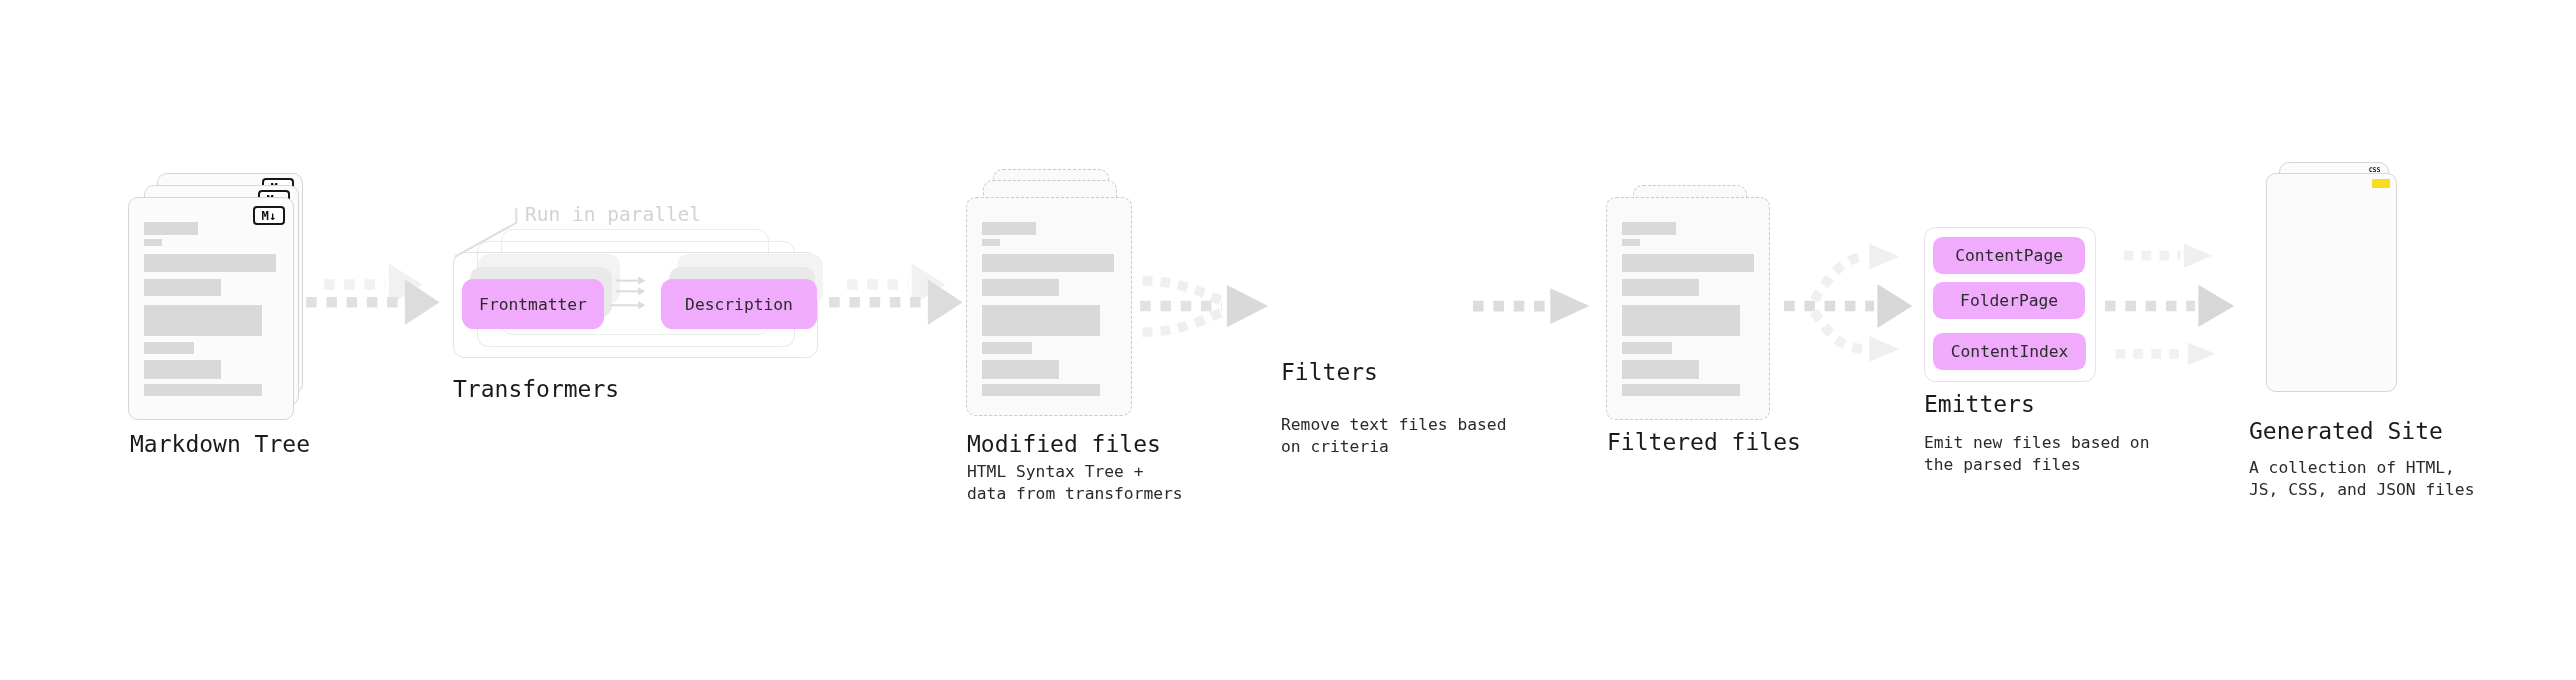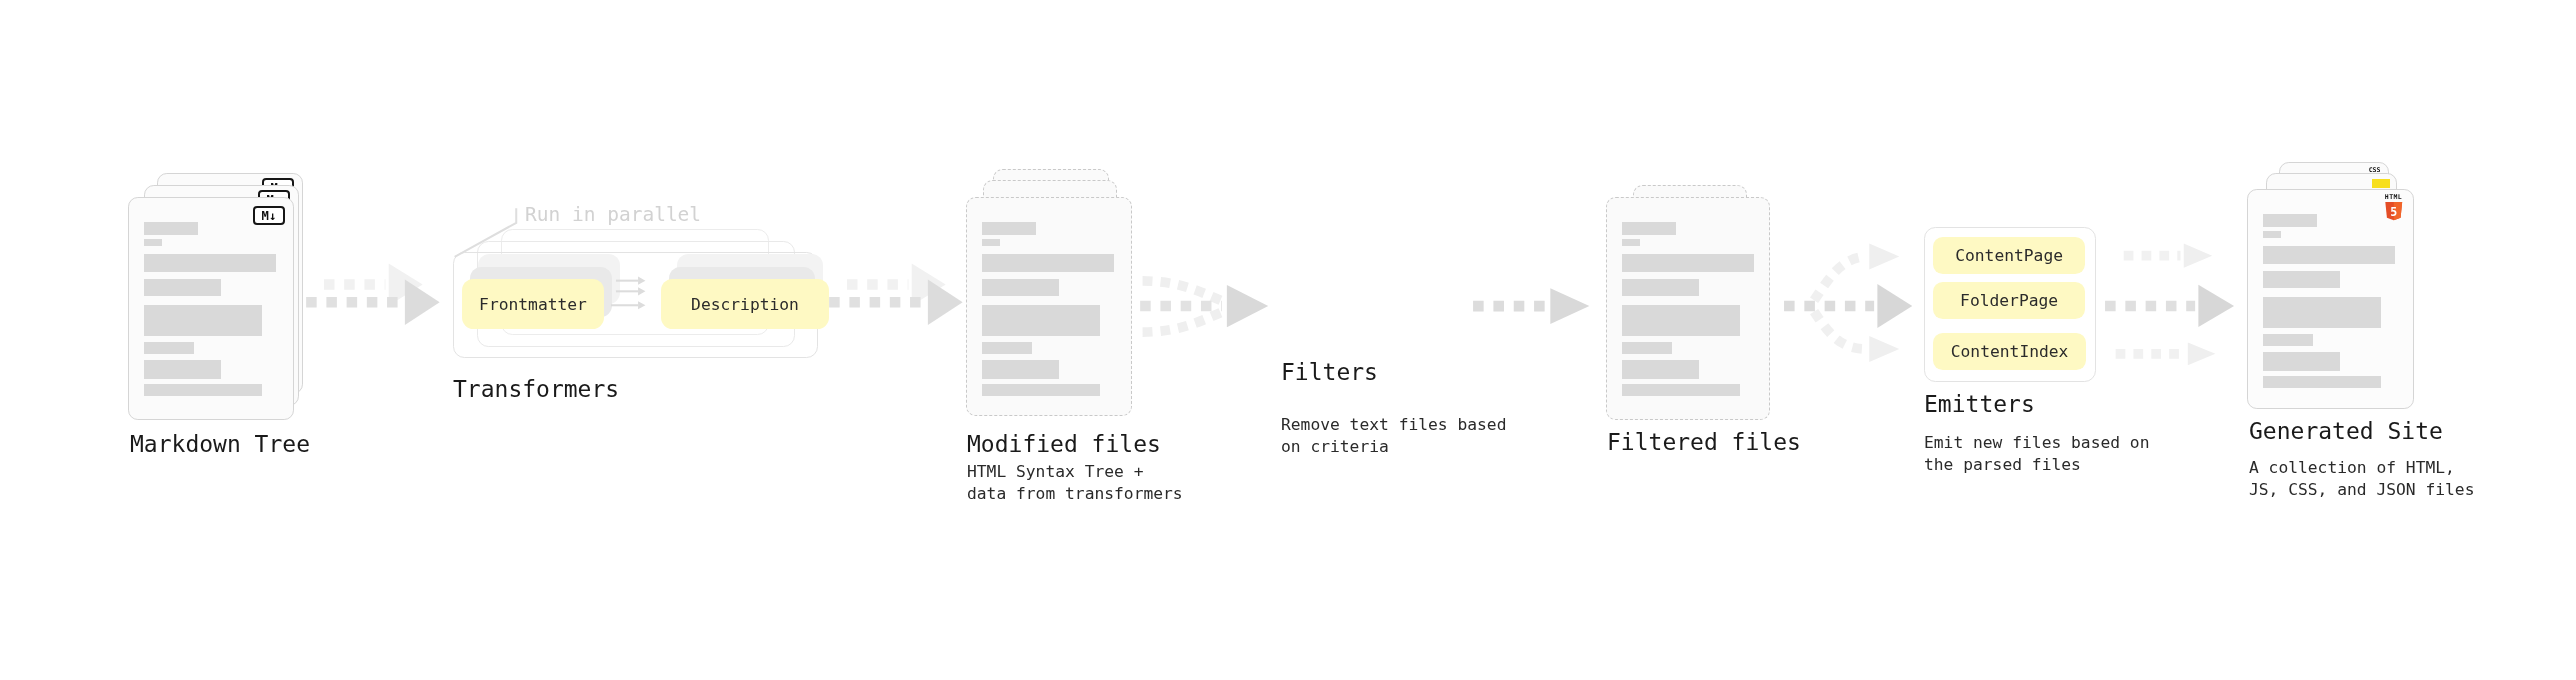--- a/index.html
+++ b/index.html
@@ -7,21 +7,21 @@
     position:relative;width:2576px;height:681px;background:#ffffff;overflow:hidden;
     font-family:"DejaVu Sans Mono","Liberation Mono",monospace;
   }
   .abs{position:absolute;}
   
   .card{position:absolute;background:#fbfbfb;border:1.6px solid #d5d5d5;border-radius:9.8px;box-sizing:border-box;}
   .dashed-card{position:absolute;background:#fafafa;border:1.6px dashed #c9c9c9;border-radius:9.8px;box-sizing:border-box;}
   .bars{position:absolute;left:14.6px;top:24.4px;}
   .bar{background:#d9d9d9;}
   
-  .pill{position:absolute;background:#fef9c3;border-radius:11.4px;display:flex;align-items:center;justify-content:center;
+  .pill{position:absolute;background:#f0abfc;border-radius:11.4px;display:flex;align-items:center;justify-content:center;
         color:#2b2b2b;font-size:16.3px;box-sizing:border-box;}
   .pill.ghost1{background:#e9e9e9;}
   .pill.ghost2{background:#f3f3f3;}
   .outline{position:absolute;border:1.6px solid #e9e9e9;border-radius:11.4px;background:transparent;box-sizing:border-box;}
   .container-box{position:absolute;border:1.6px solid #e3e3e3;border-radius:11.4px;background:#ffffff;box-sizing:border-box;}
   
   .title{position:absolute;font-size:23px;color:#1a1a1a;white-space:nowrap;}
   .body-text{position:absolute;font-size:16.3px;line-height:22px;color:#2a2a2a;white-space:nowrap;}
   .note{position:absolute;font-size:19.5px;color:#d2d2d2;white-space:nowrap;}
   
@@ -84,21 +84,21 @@
   <div class="note" style="left:525px;top:203px;">Run in parallel</div>
 
   <div class="pill ghost2" style="left:478px;top:254px;width:142px;height:50px;"></div>
   <div class="pill ghost1" style="left:470px;top:267px;width:142px;height:50px;"></div>
   <div class="pill" style="left:462px;top:279px;width:142px;height:50px;">
       <span>Frontmatter</span>
     </div>
 
   <div class="pill ghost2" style="left:677px;top:254px;width:146px;height:50px;"></div>
   <div class="pill ghost1" style="left:669px;top:267px;width:146px;height:50px;"></div>
-  <div class="pill" style="left:661px;top:279px;width:168px;height:50px;">
+  <div class="pill" style="left:661px;top:279px;width:156px;height:50px;">
       <span>Description</span>
     </div>
 
   <svg class="abs" style="left:611px;top:270px;" width="41" height="41" viewBox="0 0 50 50">
     <line x1="6" y1="13" x2="33" y2="13" stroke="#dcdcdc" stroke-width="2.5"></line>
       <polygon points="33,8 42,13 33,18" fill="#dcdcdc"></polygon>
     <line x1="6" y1="26" x2="33" y2="26" stroke="#dcdcdc" stroke-width="2.5"></line>
       <polygon points="33,21 42,26 33,31" fill="#dcdcdc"></polygon>
     <line x1="0" y1="43" x2="33" y2="43" stroke="#dcdcdc" stroke-width="2.5"></line>
       <polygon points="33,38 42,43 33,48" fill="#dcdcdc"></polygon>
@@ -203,40 +203,20 @@
 
   <div class="card" style="left:2279px;top:162px;width:110px;height:219px;">
     <div class="css-badge" style="right:6.5px;top:4.1px;text-align:right;">
       <div class="css-label">CSS</div>
       <div class="css-bar"></div>
     </div>
   </div>
   <div class="card" style="left:2266px;top:173px;width:131px;height:219px;">
     <div class="js-badge" style="right:5.7px;top:4.9px;"></div>
   </div>
-  <div class="card" style="left:2247px;top:189px;width:167px;height:220px;background:#fcfcfc;">
-    <div class="html5-logo" style="right:9.8px;top:4.1px;">
-      <div class="html5-label">HTML</div>
-      <svg width="19.5" height="18.7" viewBox="0 0 74 70" style="margin-top:0.8px;">
-        <polygon points="5,0 69,0 63,59 37,69 11,59" fill="#e44d26"></polygon>
-        <polygon points="37,0 69,0 63,59 37,69" fill="#f16529"></polygon>
-        <text x="37" y="52" text-anchor="middle" font-size="44" font-weight="bold" fill="#ffffff" font-family="DejaVu Sans Mono, monospace">5</text>
-      </svg>
-    </div>
-    <div class="bars">
-        <div class="bar" style="width: 54px; height: 13px; margin-bottom: 4.1px;"></div>
-        <div class="bar" style="width: 18px; height: 6.5px; margin-bottom: 8.1px;"></div>
-        <div class="bar" style="width: 132px; height: 18px; margin-bottom: 7.3px;"></div>
-        <div class="bar" style="width: 77px; height: 16.3px; margin-bottom: 9px;"></div>
-        <div class="bar" style="width: 118px; height: 31px; margin-bottom: 6.5px;"></div>
-        <div class="bar" style="width: 50px; height: 12.2px; margin-bottom: 5.7px;"></div>
-        <div class="bar" style="width: 77px; height: 18.7px; margin-bottom: 4.9px;"></div>
-        <div class="bar" style="width: 118px; height: 12.2px; margin-bottom: 0px;"></div>
-      </div>
-  </div>
   <div class="title" style="left:2249px;top:418px;">Generated Site</div>
   <div class="body-text" style="left:2249px;top:457px;">
     <div>A collection of HTML,</div>
     <div>JS, CSS, and JSON files</div>
   </div>
 
 </div>
 
 
 </body></html>

